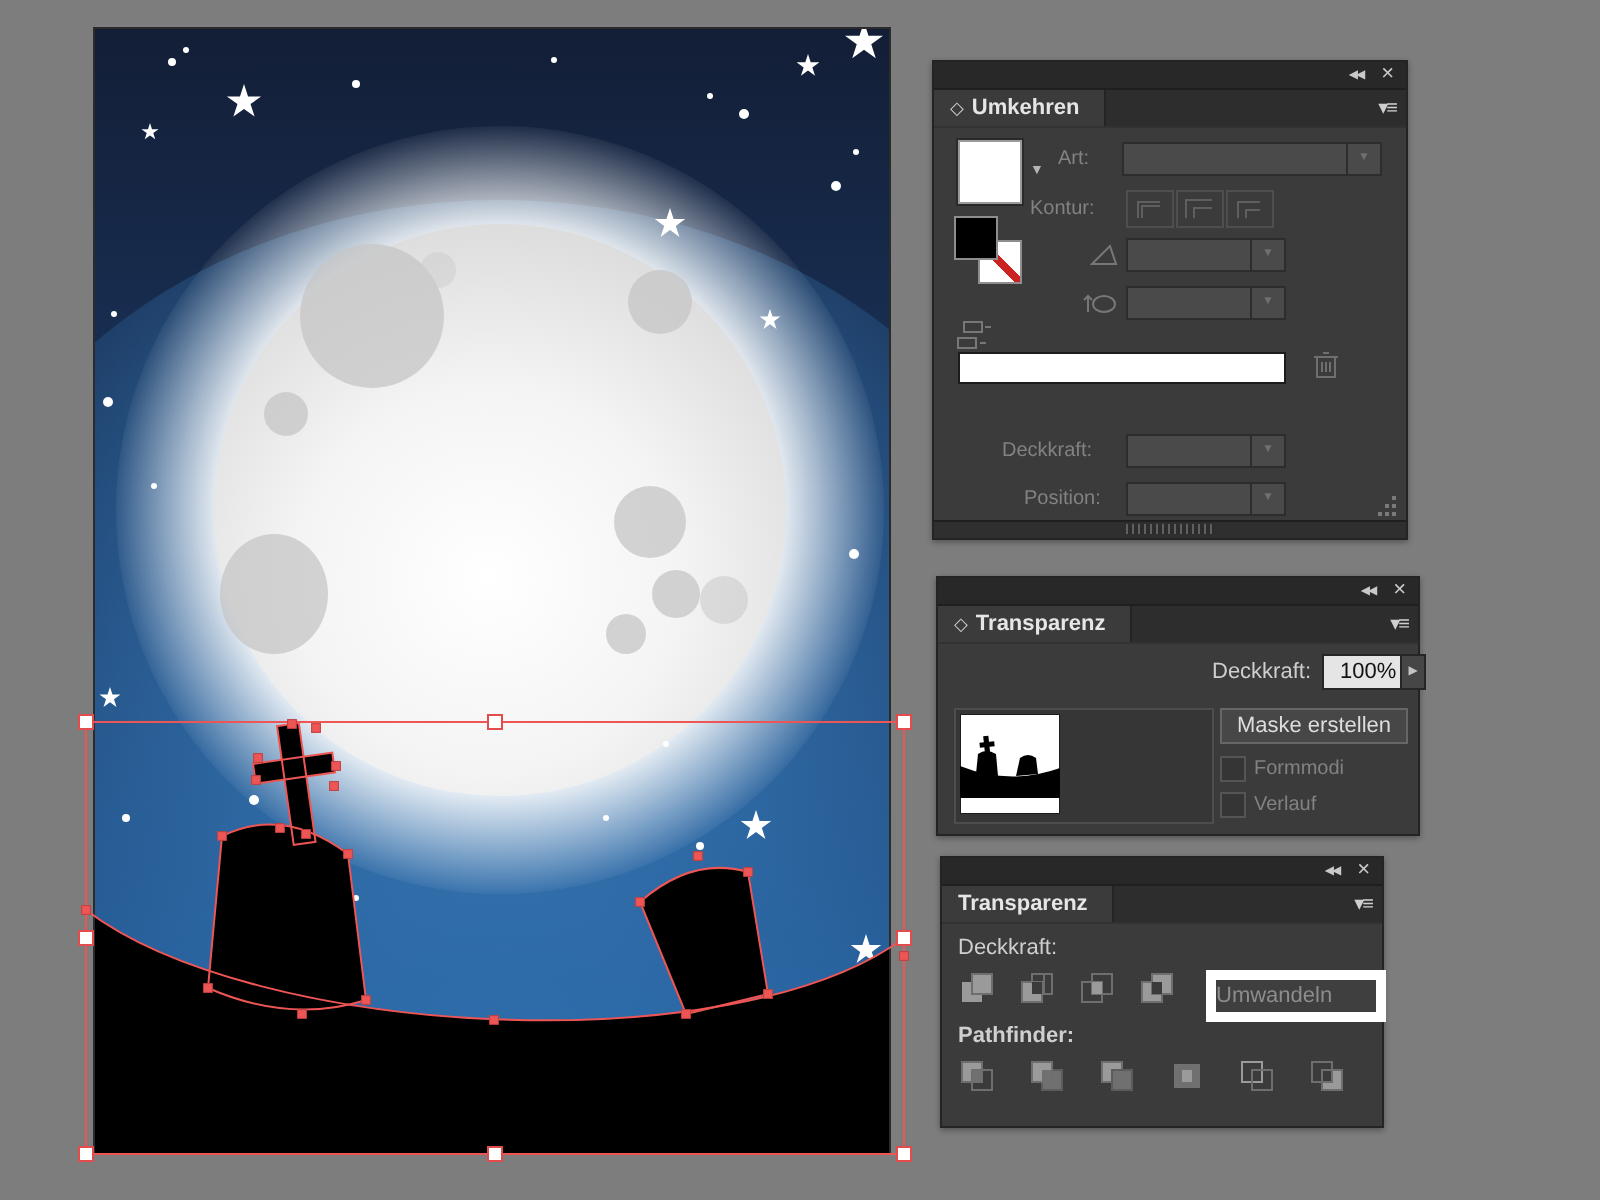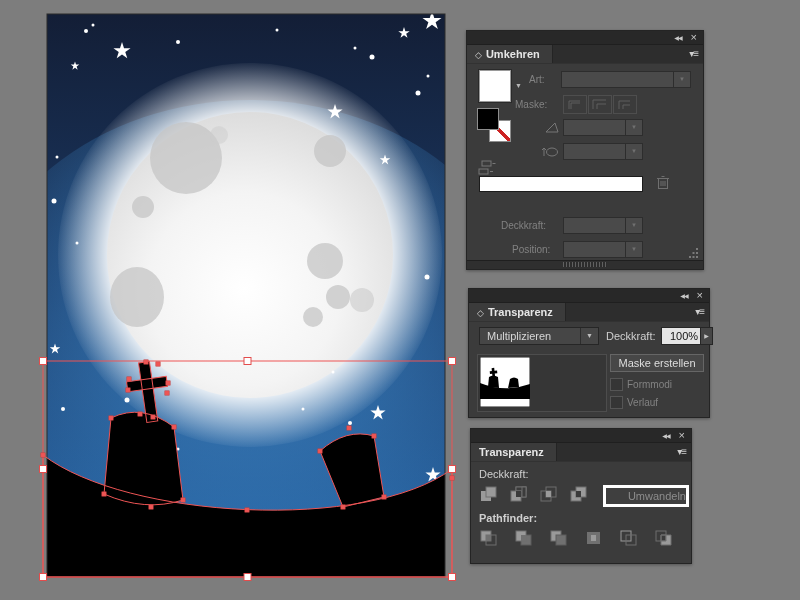--- a/index.html
+++ b/index.html
@@ -21,21 +21,21 @@
   .lbl-dis{color:#828282;font-size:10px;}
   .dd-dis{position:absolute;background:#4a4a4a;border:1px solid #2d2d2d;height:15px;}
   .dd-dis .arr{position:absolute;right:0;top:0;bottom:0;width:16px;border-left:1px solid #2d2d2d;
     color:#707070;font-size:6px;text-align:center;line-height:15px;}
   .dd{position:absolute;background:#464646;border:1px solid #262626;height:16px;color:#d6d6d6;font-size:11px;}
   .dd .txt{position:absolute;left:7px;top:1px;line-height:15px;}
   .dd .arr{position:absolute;right:0;top:0;bottom:0;width:17px;border-left:1px solid #2d2d2d;color:#bdbdbd;font-size:7px;text-align:center;line-height:16px;}
   .valfield{position:absolute;background:#e5e5e5;border:1px solid #262626;height:16px;color:#141414;font-size:11px;line-height:16px;padding-left:8px;}
   .stepper{position:absolute;background:#464646;border:1px solid #262626;height:16px;width:11px;color:#c4c4c4;font-size:6px;text-align:center;line-height:16px;}
   .btn{position:absolute;background:#474747;border:1px solid #666;height:16px;color:#dedede;font-size:11px;text-align:center;}
-  .btn-dis{position:absolute;background:#3f3f3f;border:3px solid #ffffff;height:16px;color:#8d8d8d;font-size:11px;text-align:right;}
+  .btn-dis{position:absolute;background:#3f3f3f;border:5px solid #ffffff;height:16px;color:#8d8d8d;font-size:11px;text-align:left;}
   .chk{position:absolute;width:11px;height:11px;background:#353535;border:1px solid #555;}
   .iconbtn{position:absolute;width:24px;height:20px;background:#3b3b3b;display:flex;align-items:center;justify-content:center;}
   .swatch-grad{position:absolute;width:30px;height:30px;background:#fff;border:1px solid #9a9a9a;outline:1px solid #2a2a2a;}
   .sw-arrow{position:absolute;color:#b5b5b5;font-size:7px;}
   .gradbar{position:absolute;background:#fff;border:1px solid #1c1c1c;}
   .dragdots{position:absolute;height:5px;width:44px;background:repeating-linear-gradient(90deg,#606060 0 1px,#2c2c2c 1px 3px);}
   .bottomstrip{position:absolute;left:0;right:0;bottom:0;height:8px;background:#2f2f2f;border-top:1px solid #1f1f1f;}
 </style>
 </head>
 <body>
@@ -204,21 +204,21 @@
         <path d="M14.5,3.5 l3,0" stroke="#777"></path>
           <path d="M12,11.5 l3,0"></path>
       </g>
     </svg>
 
     <span class="lbl-dis abs" style="left:62px;top:10px;">Art:</span>
     <div class="dd-dis" style="left:94px;top:7px;width:128px;">
       <span class="arr">▼</span>
     </div>
 
-    <span class="lbl-dis abs" style="left:48px;top:35px;">Maske:</span>
+    <span class="lbl-dis abs" style="left:48px;top:35px;">Kontur:</span>
     <div class="abs" style="left:96px;top:31px;width:22px;height:17px;border:1px solid #4e4e4e;">
       <svg width="22" height="17">
           <path d="M5,13 L5,5 L16,5 M7,13 L7,7 L16,7" stroke="#5f5f5f" fill="none"></path>
         </svg>
     </div>
     <div class="abs" style="left:121px;top:31px;width:22px;height:17px;border:1px solid #4e4e4e;">
       <svg width="22" height="17">
           <path d="M4,13 L4,4 L17,4 M8,13 L8,8 L17,8" stroke="#5f5f5f" fill="none"></path>
         </svg>
     </div>
@@ -280,24 +280,20 @@
     <div class="hdr-icons">
       <span class="hdr-collapse">◀◀</span>
       <span class="hdr-close">×</span>
     </div>
   </div>
   <div class="panel-tabs">
     <div class="tab-active"><span class="tab-diamond">◇</span><span>Transparenz</span></div>
     <div class="panel-menu">▾≡</div>
   </div>
   <div class="panel-body">
-    <div class="dd" style="left:10px;top:5px;width:118px;">
-      <span class="txt">Multiplizieren</span>
-      <span class="arr">▼</span>
-    </div>
     <span class="lbl abs" style="left:137px;top:8px;">Deckkraft:</span>
     <div class="valfield" style="left:192px;top:5px;width:38px;">100%</div>
     <div class="stepper" style="left:231px;top:5px;">▶</div>
 
     <div class="abs" style="left:8px;top:32px;width:128px;height:56px;background:#363636;border:1px solid #4d4d4d;">
       <svg class="abs" style="left:2px;top:2px;" width="50" height="50">
         <rect x="0" y="0" width="50" height="50" fill="#ffffff" stroke="#1c1c1c"></rect>
         <g fill="#000000">
           <path d="M0,26 Q25,36 50,27 L50,42 L0,42 Z"></path>
           <path d="M8,30 L9,20 Q13,17 18,20 L19,31 Z"></path>

